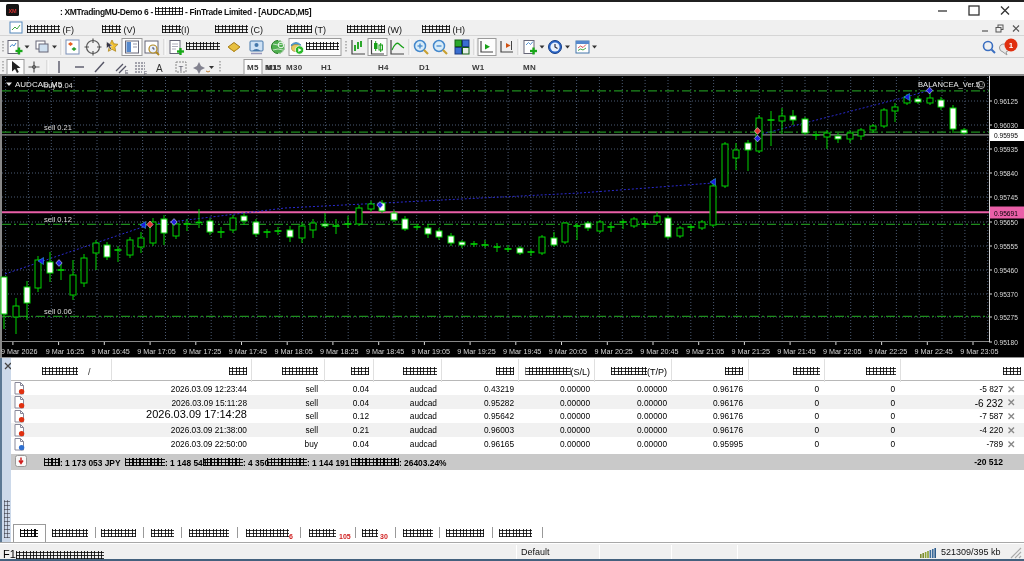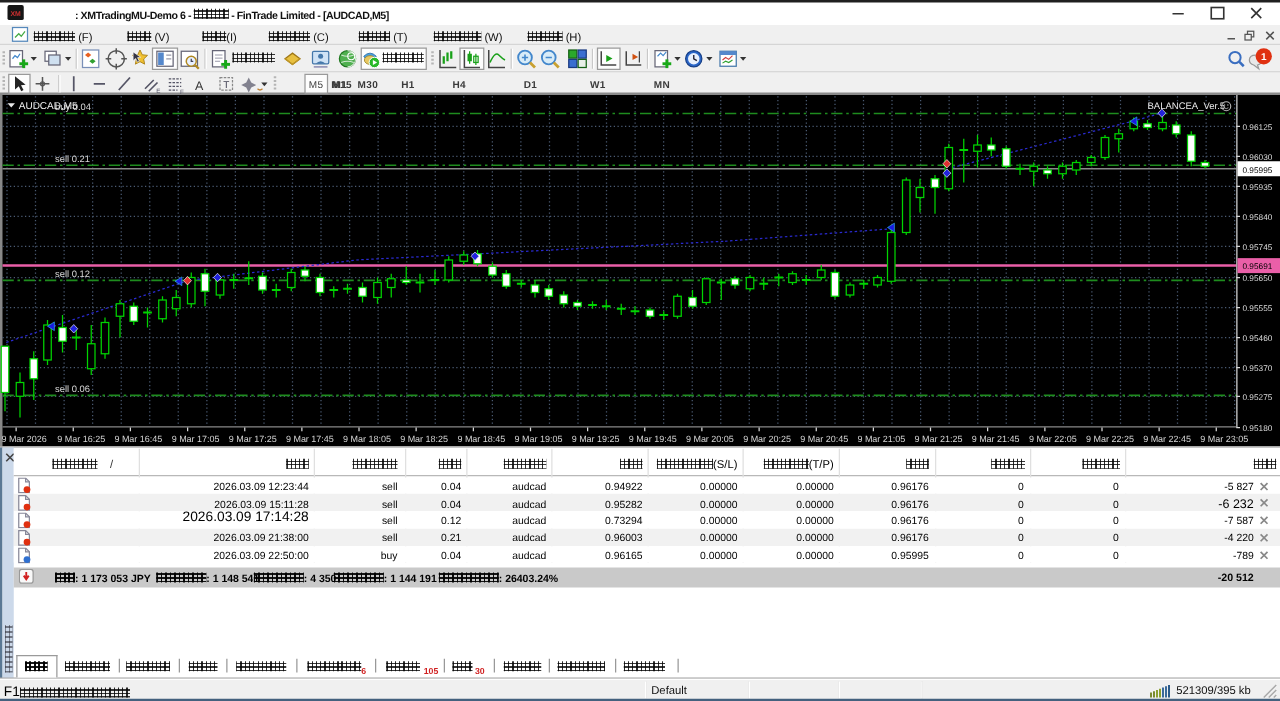--- a/index.html
+++ b/index.html
@@ -165,25 +165,25 @@
     <text x="156" y="14" font-size="10" fill="#333">A</text>
     <rect x="176" y="4" width="10" height="10" fill="none" stroke="#888" stroke-dasharray="2 1"></rect>
     <text x="178.5" y="12.5" font-size="8" fill="#445">T</text>
     <path d="M199 4 l2 4 4 2 -4 2 -2 4 -2 -4 -4 -2 4 -2 Z" fill="#667" opacity="0.8"></path>
     <path d="M206 13 q2 2 4 0" stroke="#c08030" fill="none"></path>
     <path d="M209 8 L214 8 L211.5 11 Z" fill="#333"></path>
     <line x1="220" y1="3" x2="220" y2="15" stroke="#b5b5b5" stroke-width="2" stroke-dasharray="1.5 1.5"></line>
     <rect x="244" y="1.5" width="18" height="15" fill="#fdfdfd" stroke="#9a9a9a" stroke-width="1"></rect>
   </svg>
 <div style="position:absolute;left:228px;top:63px;font-size:9px;line-height:1;margin-left:38px;"><span style="font-size:8px;font-weight:bold;color:#3a3a3a;letter-spacing:0.3px">M1</span></div>
-<div style="position:absolute;left:247px;top:63px;font-size:9px;line-height:1;"><span style="font-size:8px;font-weight:normal;color:#3a3a3a;letter-spacing:0.3px">M5</span></div>
+<div style="position:absolute;left:247px;top:63px;font-size:9px;line-height:1;"><span style="font-size:8px;font-weight:bold;color:#3a3a3a;letter-spacing:0.3px">M5</span></div>
 <div style="position:absolute;left:265px;top:63px;font-size:9px;line-height:1;"><span style="font-size:8px;font-weight:bold;color:#3a3a3a;letter-spacing:0.3px">M15</span></div>
 <div style="position:absolute;left:286px;top:63px;font-size:9px;line-height:1;"><span style="font-size:8px;font-weight:bold;color:#3a3a3a;letter-spacing:0.3px">M30</span></div>
 <div style="position:absolute;left:321px;top:63px;font-size:9px;line-height:1;"><span style="font-size:8px;font-weight:bold;color:#3a3a3a;letter-spacing:0.3px">H1</span></div>
-<div style="position:absolute;left:362px;top:63px;font-size:9px;line-height:1;"><span style="font-size:8px;font-weight:bold;color:#3a3a3a;letter-spacing:0.3px">H4</span></div>
+<div style="position:absolute;left:378px;top:63px;font-size:9px;line-height:1;"><span style="font-size:8px;font-weight:bold;color:#3a3a3a;letter-spacing:0.3px">H4</span></div>
 <div style="position:absolute;left:419px;top:63px;font-size:9px;line-height:1;"><span style="font-size:8px;font-weight:bold;color:#3a3a3a;letter-spacing:0.3px">D1</span></div>
 <div style="position:absolute;left:472px;top:63px;font-size:9px;line-height:1;"><span style="font-size:8px;font-weight:bold;color:#3a3a3a;letter-spacing:0.3px">W1</span></div>
 <div style="position:absolute;left:523px;top:63px;font-size:9px;line-height:1;"><span style="font-size:8px;font-weight:bold;color:#3a3a3a;letter-spacing:0.3px">MN</span></div>
 <svg width="1024" height="281" style="position:absolute;left:0;top:76px">
     <rect x="0" y="0" width="1024" height="281" fill="#000"></rect>
     <rect x="0" y="0" width="2" height="281" fill="#888"></rect>
     <line x1="2" y1="25" x2="989" y2="25" stroke="#4a5a72" stroke-width="1" stroke-dasharray="1 2"></line>
     <line x1="2" y1="49" x2="989" y2="49" stroke="#4a5a72" stroke-width="1" stroke-dasharray="1 2"></line>
     <line x1="2" y1="73" x2="989" y2="73" stroke="#4a5a72" stroke-width="1" stroke-dasharray="1 2"></line>
     <line x1="2" y1="97" x2="989" y2="97" stroke="#4a5a72" stroke-width="1" stroke-dasharray="1 2"></line>
@@ -550,21 +550,21 @@
 <div style="position:absolute;left:11px;top:381.5px;width:1013px;height:13.8px;background:#fff"></div>
 <svg width="13" height="13" style="position:absolute;left:14px;top:382.3px">
     <path d="M1 0.5 h5.5 l3 3 v8.5 h-8.5 Z" fill="#fff" stroke="#889" stroke-width="1"></path>
     <path d="M6.5 0.5 v3 h3" fill="none" stroke="#889"></path>
     <circle cx="7.6" cy="9.6" r="2.7" fill="#e03010"></circle>
   </svg>
 <div class="r" style="left:247px;top:384.7px;font-size:8.3px">2026.03.09 12:23:44</div>
 <div class="r" style="left:318px;top:384.7px;font-size:8.3px">sell</div>
 <div class="r" style="left:369px;top:384.7px;font-size:8.3px">0.04</div>
 <div class="r" style="left:437px;top:384.7px;font-size:8.3px">audcad</div>
-<div class="r" style="left:514px;top:384.7px;font-size:8.3px">0.94922</div>
+<div class="r" style="left:514px;top:384.7px;font-size:8.3px">0.43219</div>
 <div class="r" style="left:590px;top:384.7px;font-size:8.3px">0.00000</div>
 <div class="r" style="left:667px;top:384.7px;font-size:8.3px">0.00000</div>
 <div class="r" style="left:743px;top:384.7px;font-size:8.3px">0.96176</div>
 <div class="r" style="left:819px;top:384.7px;font-size:8.3px">0</div>
 <div class="r" style="left:895px;top:384.7px;font-size:8.3px">0</div>
 <div class="r" style="left:1003px;top:384.7px;font-size:8.3px">-5 827</div>
 <svg width="10" height="10" style="position:absolute;left:1007px;top:384.5px">
     <path d="M1.5 1.5 L7 7 M7 1.5 L1.5 7" stroke="#888" stroke-width="1.4"></path>
   </svg>
 <div style="position:absolute;left:11px;top:395.3px;width:1013px;height:13.8px;background:#f1f1f1"></div>
@@ -590,21 +590,21 @@
 <div style="position:absolute;left:11px;top:409.1px;width:1013px;height:13.8px;background:#fff"></div>
 <svg width="13" height="13" style="position:absolute;left:14px;top:409.9px">
     <path d="M1 0.5 h5.5 l3 3 v8.5 h-8.5 Z" fill="#fff" stroke="#889" stroke-width="1"></path>
     <path d="M6.5 0.5 v3 h3" fill="none" stroke="#889"></path>
     <circle cx="7.6" cy="9.6" r="2.7" fill="#e03010"></circle>
   </svg>
 <div class="r" style="left:247px;top:409px;font-size:11px">2026.03.09 17:14:28</div>
 <div class="r" style="left:318px;top:412.3px;font-size:8.3px">sell</div>
 <div class="r" style="left:369px;top:412.3px;font-size:8.3px">0.12</div>
 <div class="r" style="left:437px;top:412.3px;font-size:8.3px">audcad</div>
-<div class="r" style="left:514px;top:412.3px;font-size:8.3px">0.73294</div>
+<div class="r" style="left:514px;top:412.3px;font-size:8.3px">0.95642</div>
 <div class="r" style="left:590px;top:412.3px;font-size:8.3px">0.00000</div>
 <div class="r" style="left:667px;top:412.3px;font-size:8.3px">0.00000</div>
 <div class="r" style="left:743px;top:412.3px;font-size:8.3px">0.96176</div>
 <div class="r" style="left:819px;top:412.3px;font-size:8.3px">0</div>
 <div class="r" style="left:895px;top:412.3px;font-size:8.3px">0</div>
 <div class="r" style="left:1003px;top:412.3px;font-size:8.3px">-7 587</div>
 <svg width="10" height="10" style="position:absolute;left:1007px;top:412.1px">
     <path d="M1.5 1.5 L7 7 M7 1.5 L1.5 7" stroke="#888" stroke-width="1.4"></path>
   </svg>
 <div style="position:absolute;left:11px;top:422.9px;width:1013px;height:13.8px;background:#f1f1f1"></div>

